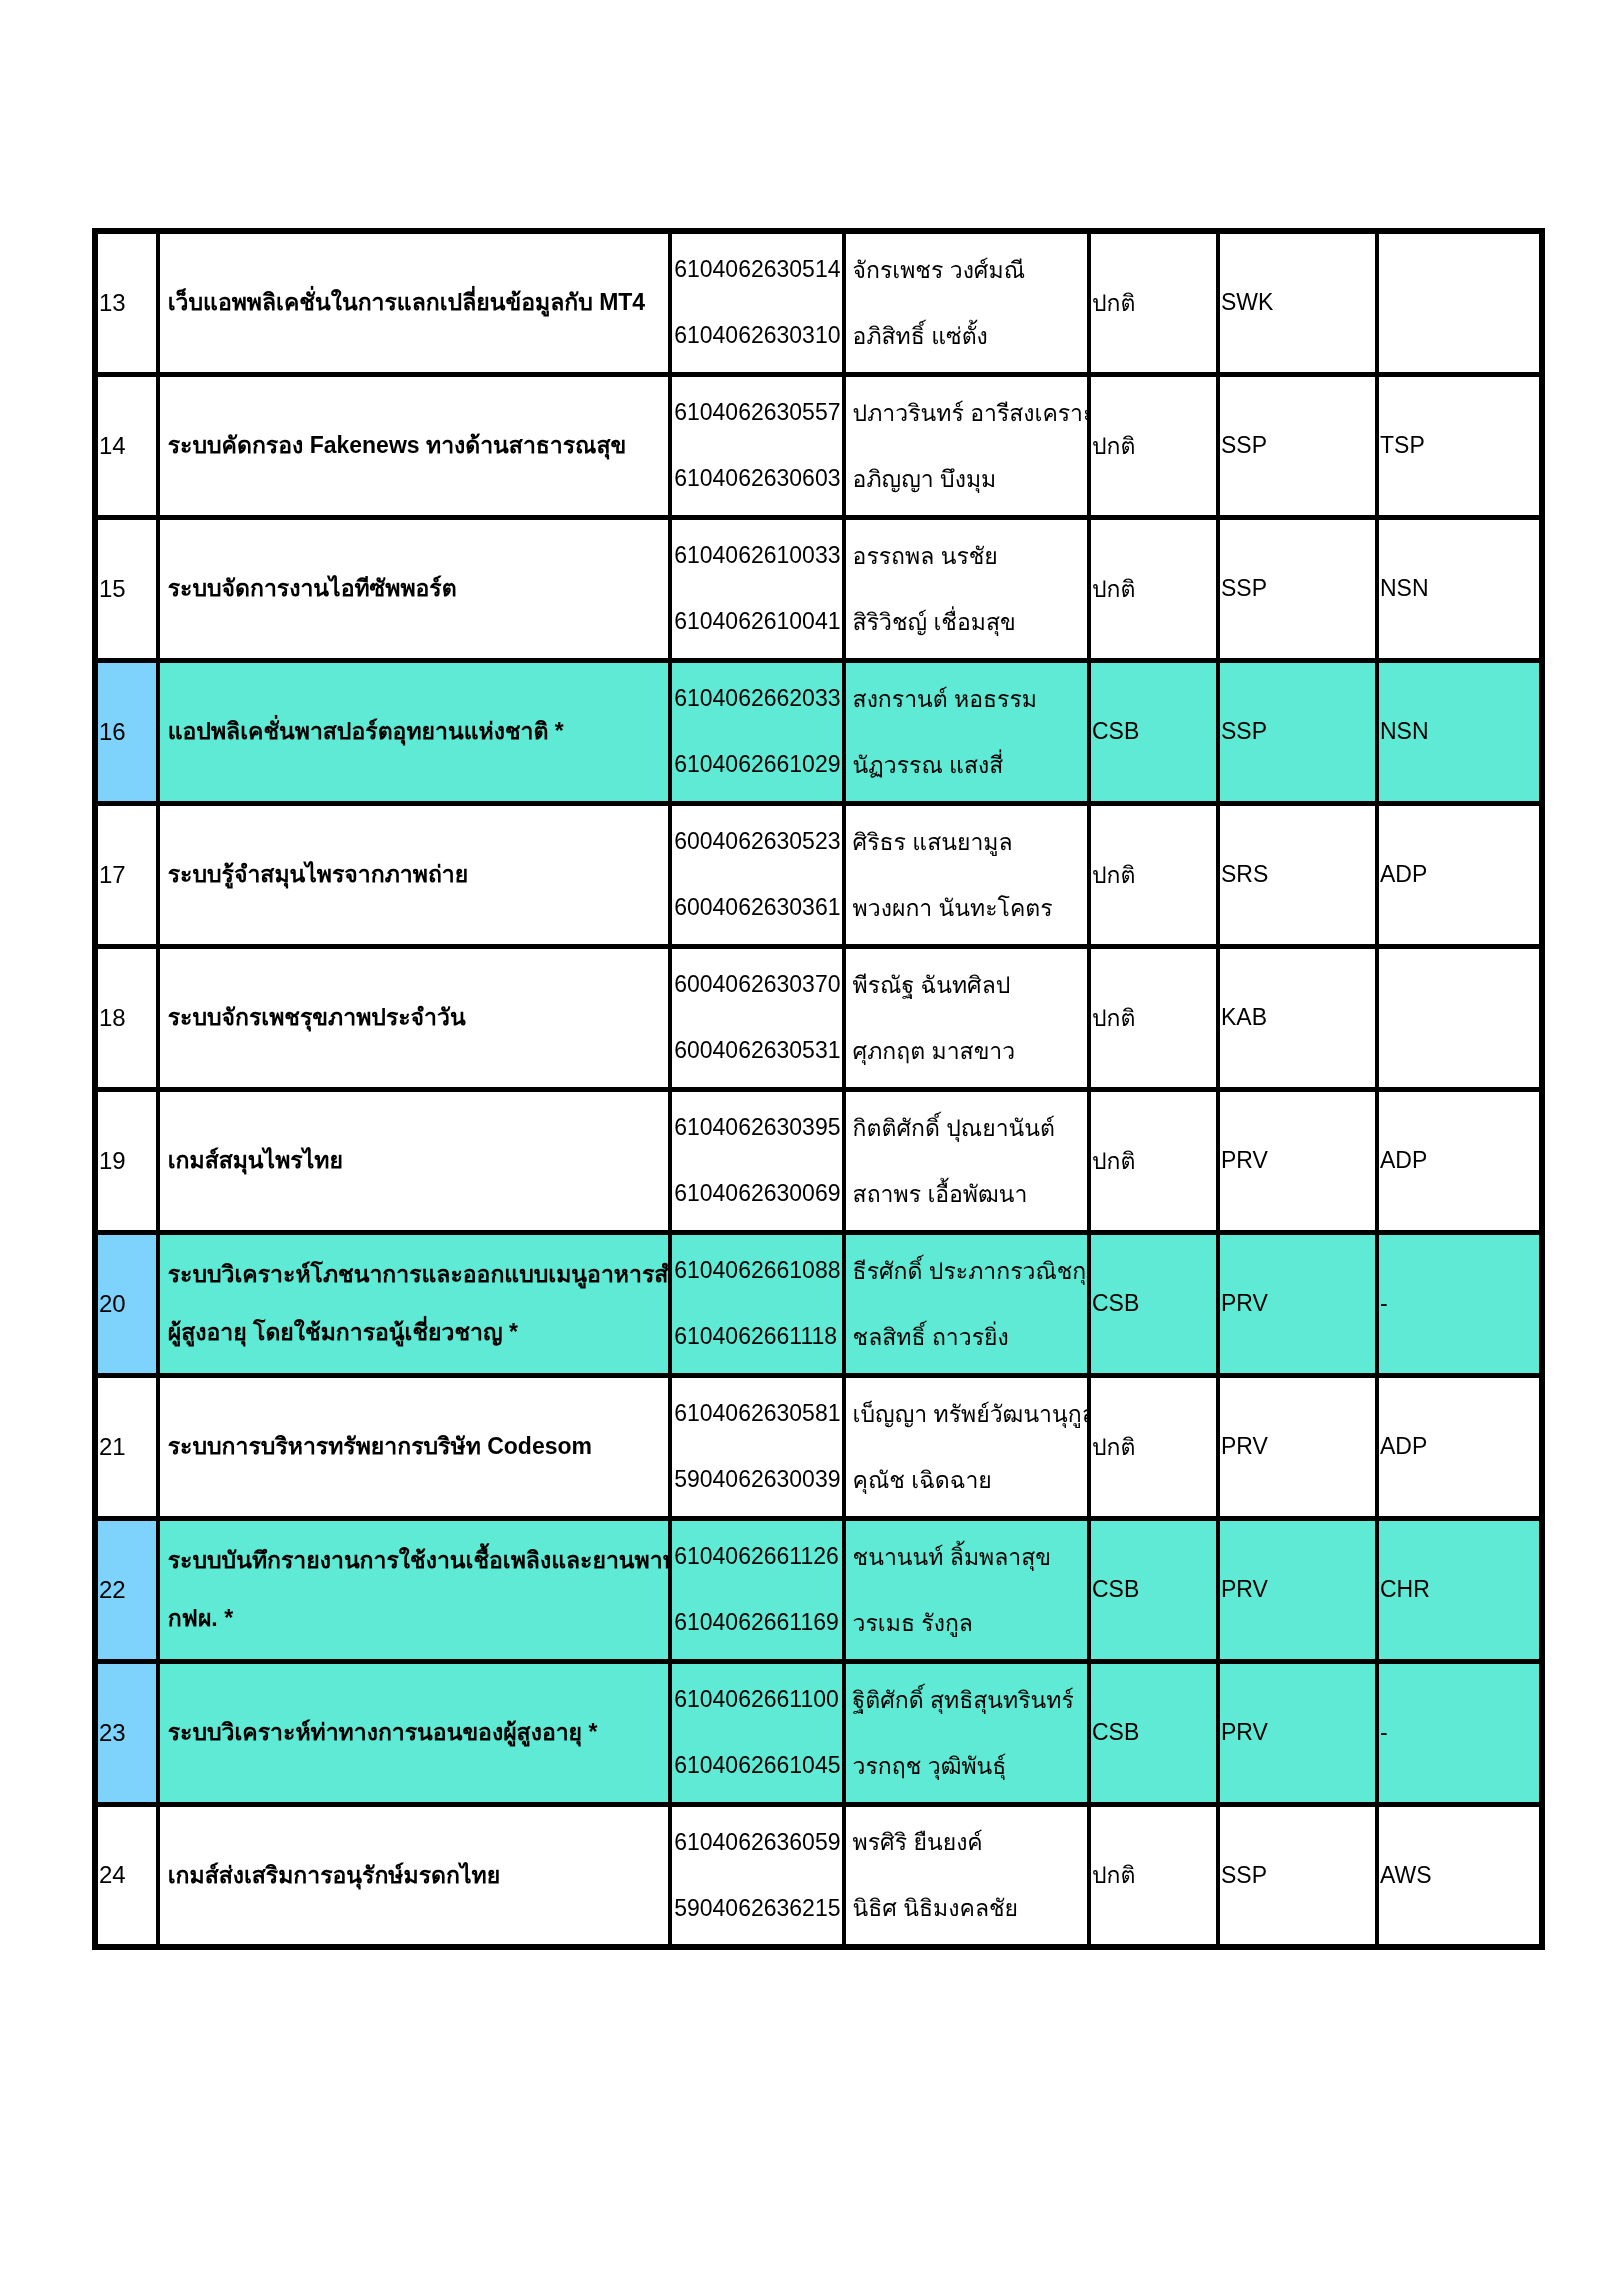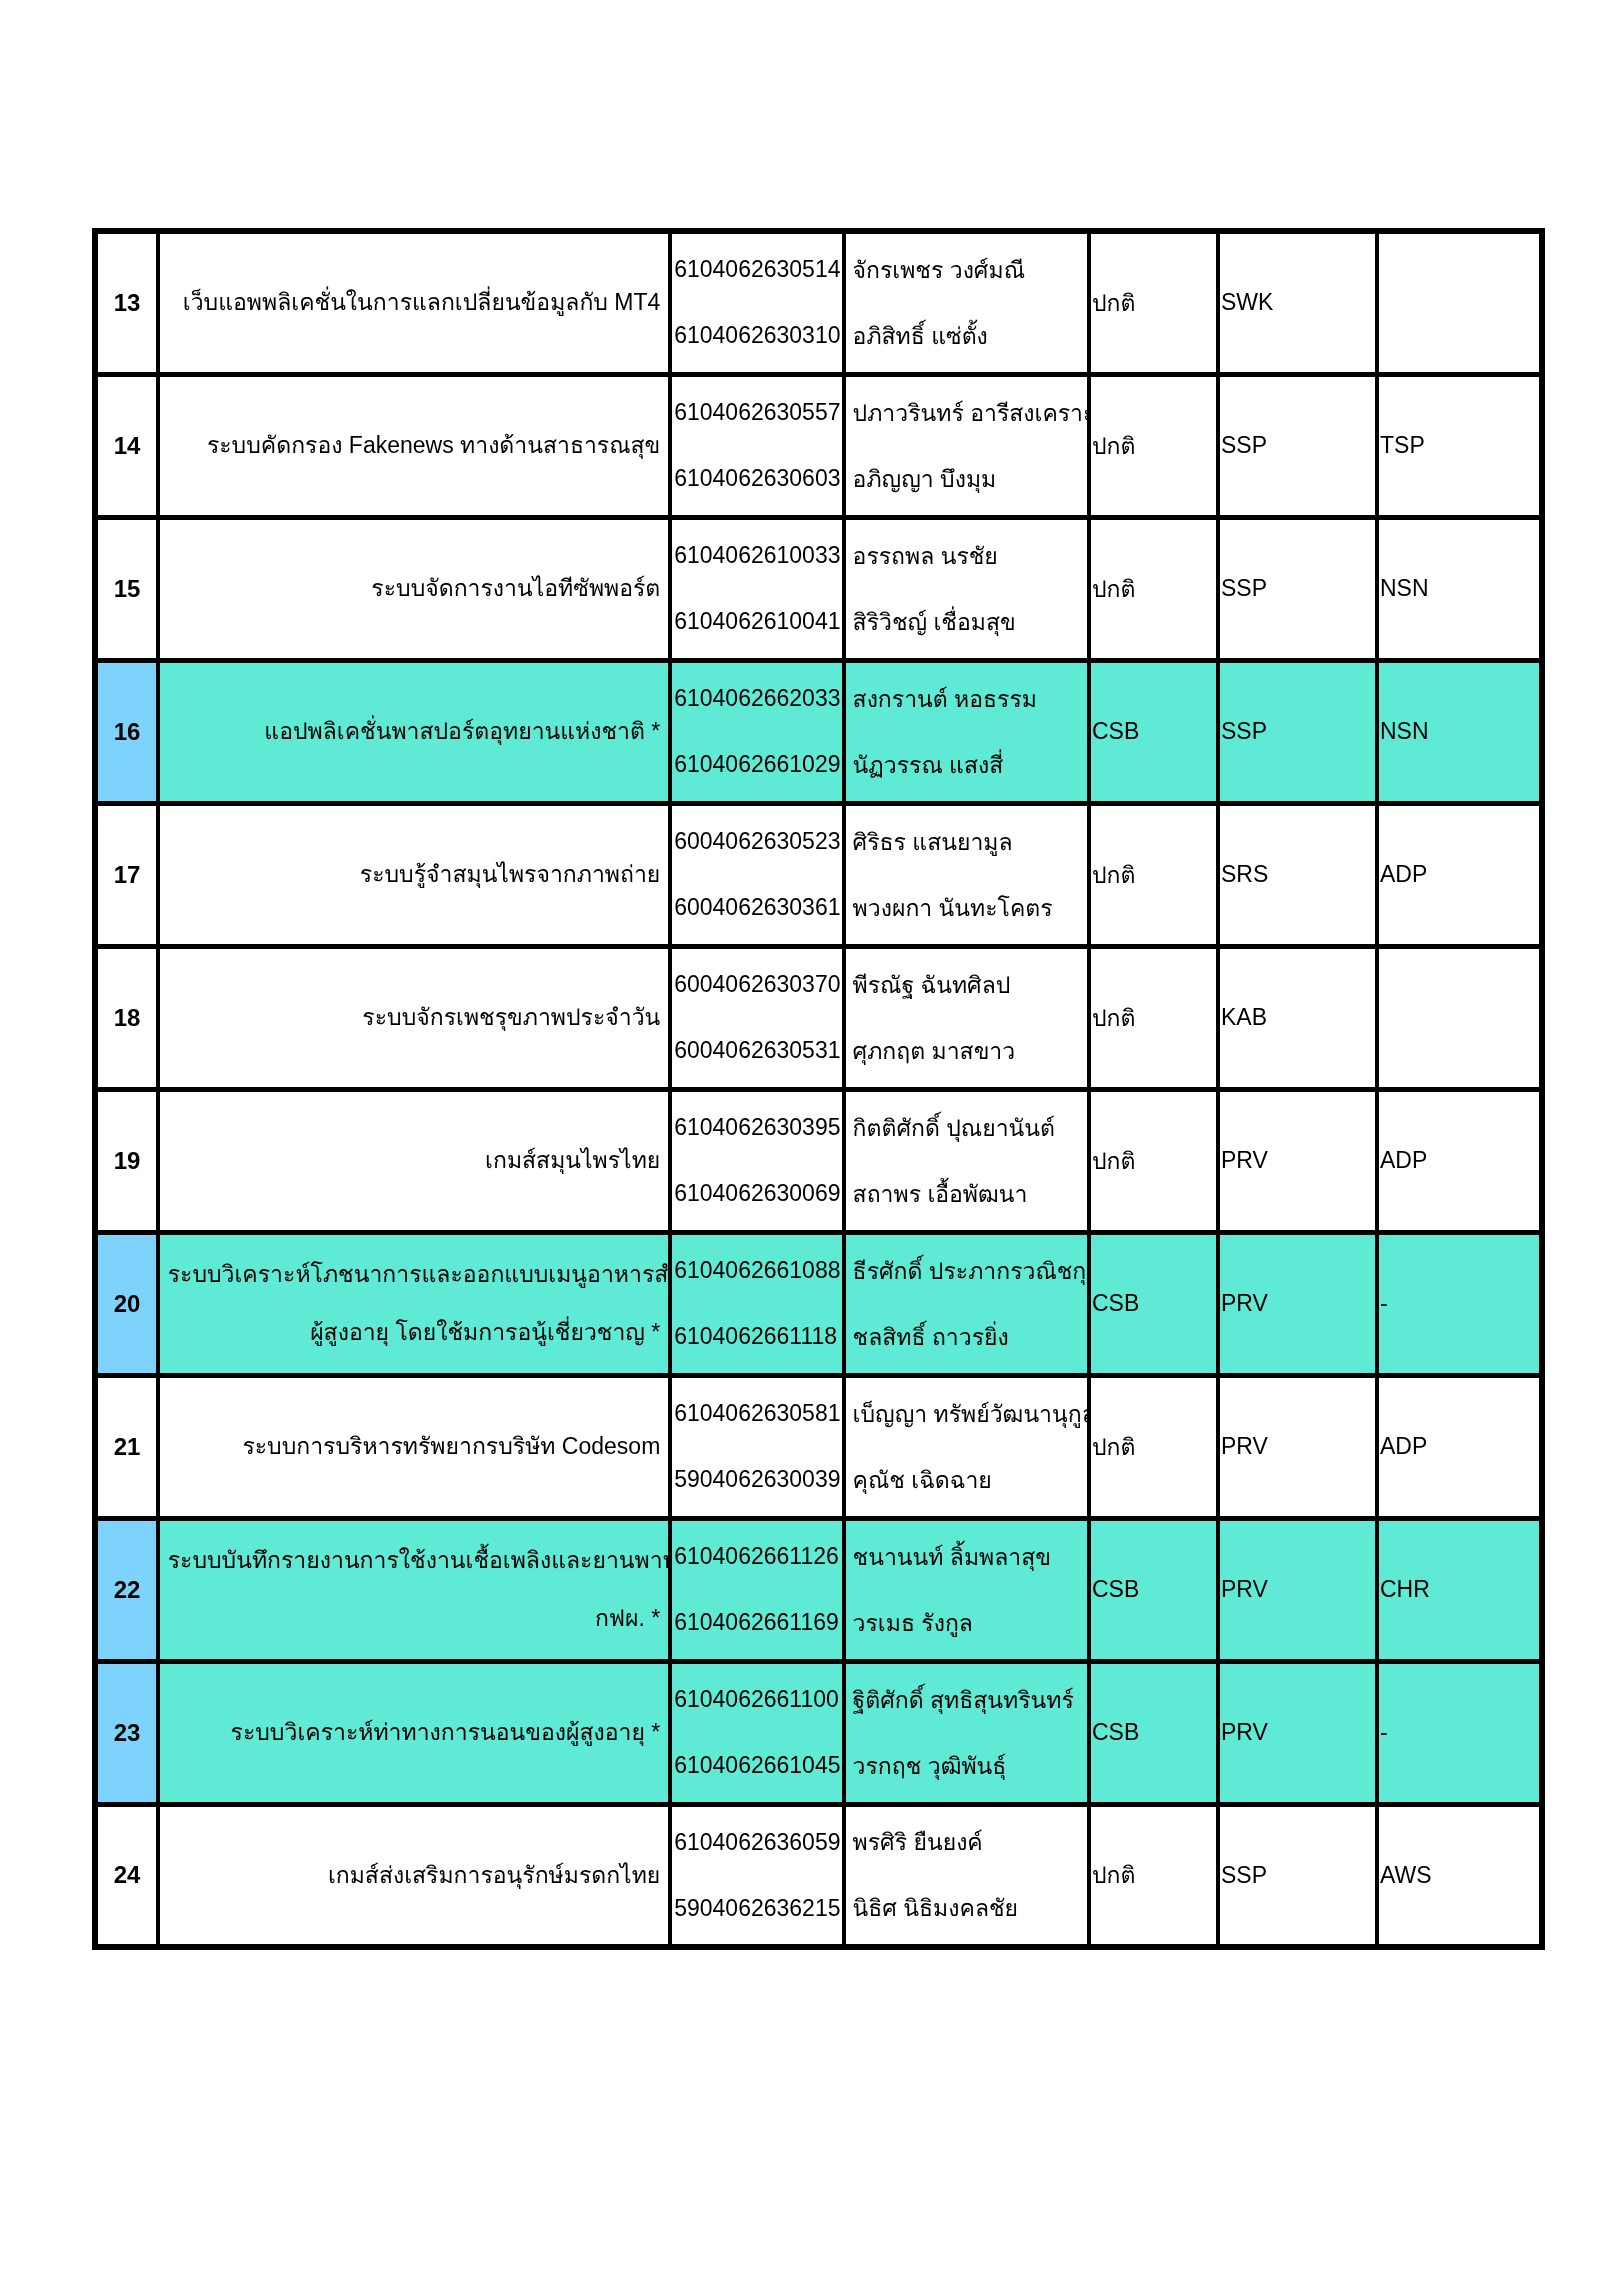--- a/index.html
+++ b/index.html
@@ -40,28 +40,28 @@
   }
   .project-table tr {
     height: 143px;
     background: #ffffff;
   }
   
   .project-table tr.highlight td { background: #5eead4; }
   .project-table tr.highlight td.cell-no { background: #7dd3fc; }
 
   td.cell-no {
-    text-align: center;
+    text-align: left;
     font-size: 24px;
-    font-weight: bold;
   }
   td.cell-project {
     padding: 0 7.7px;
     line-height: 2.5;
-    text-align: right;
+    text-align: left;
+    font-weight: bold;
   }
   .project-line {
     white-space: nowrap;
   }
   .stack {
     display: flex;
     flex-direction: column;
     justify-content: space-around;
     height: 132px;
   }

